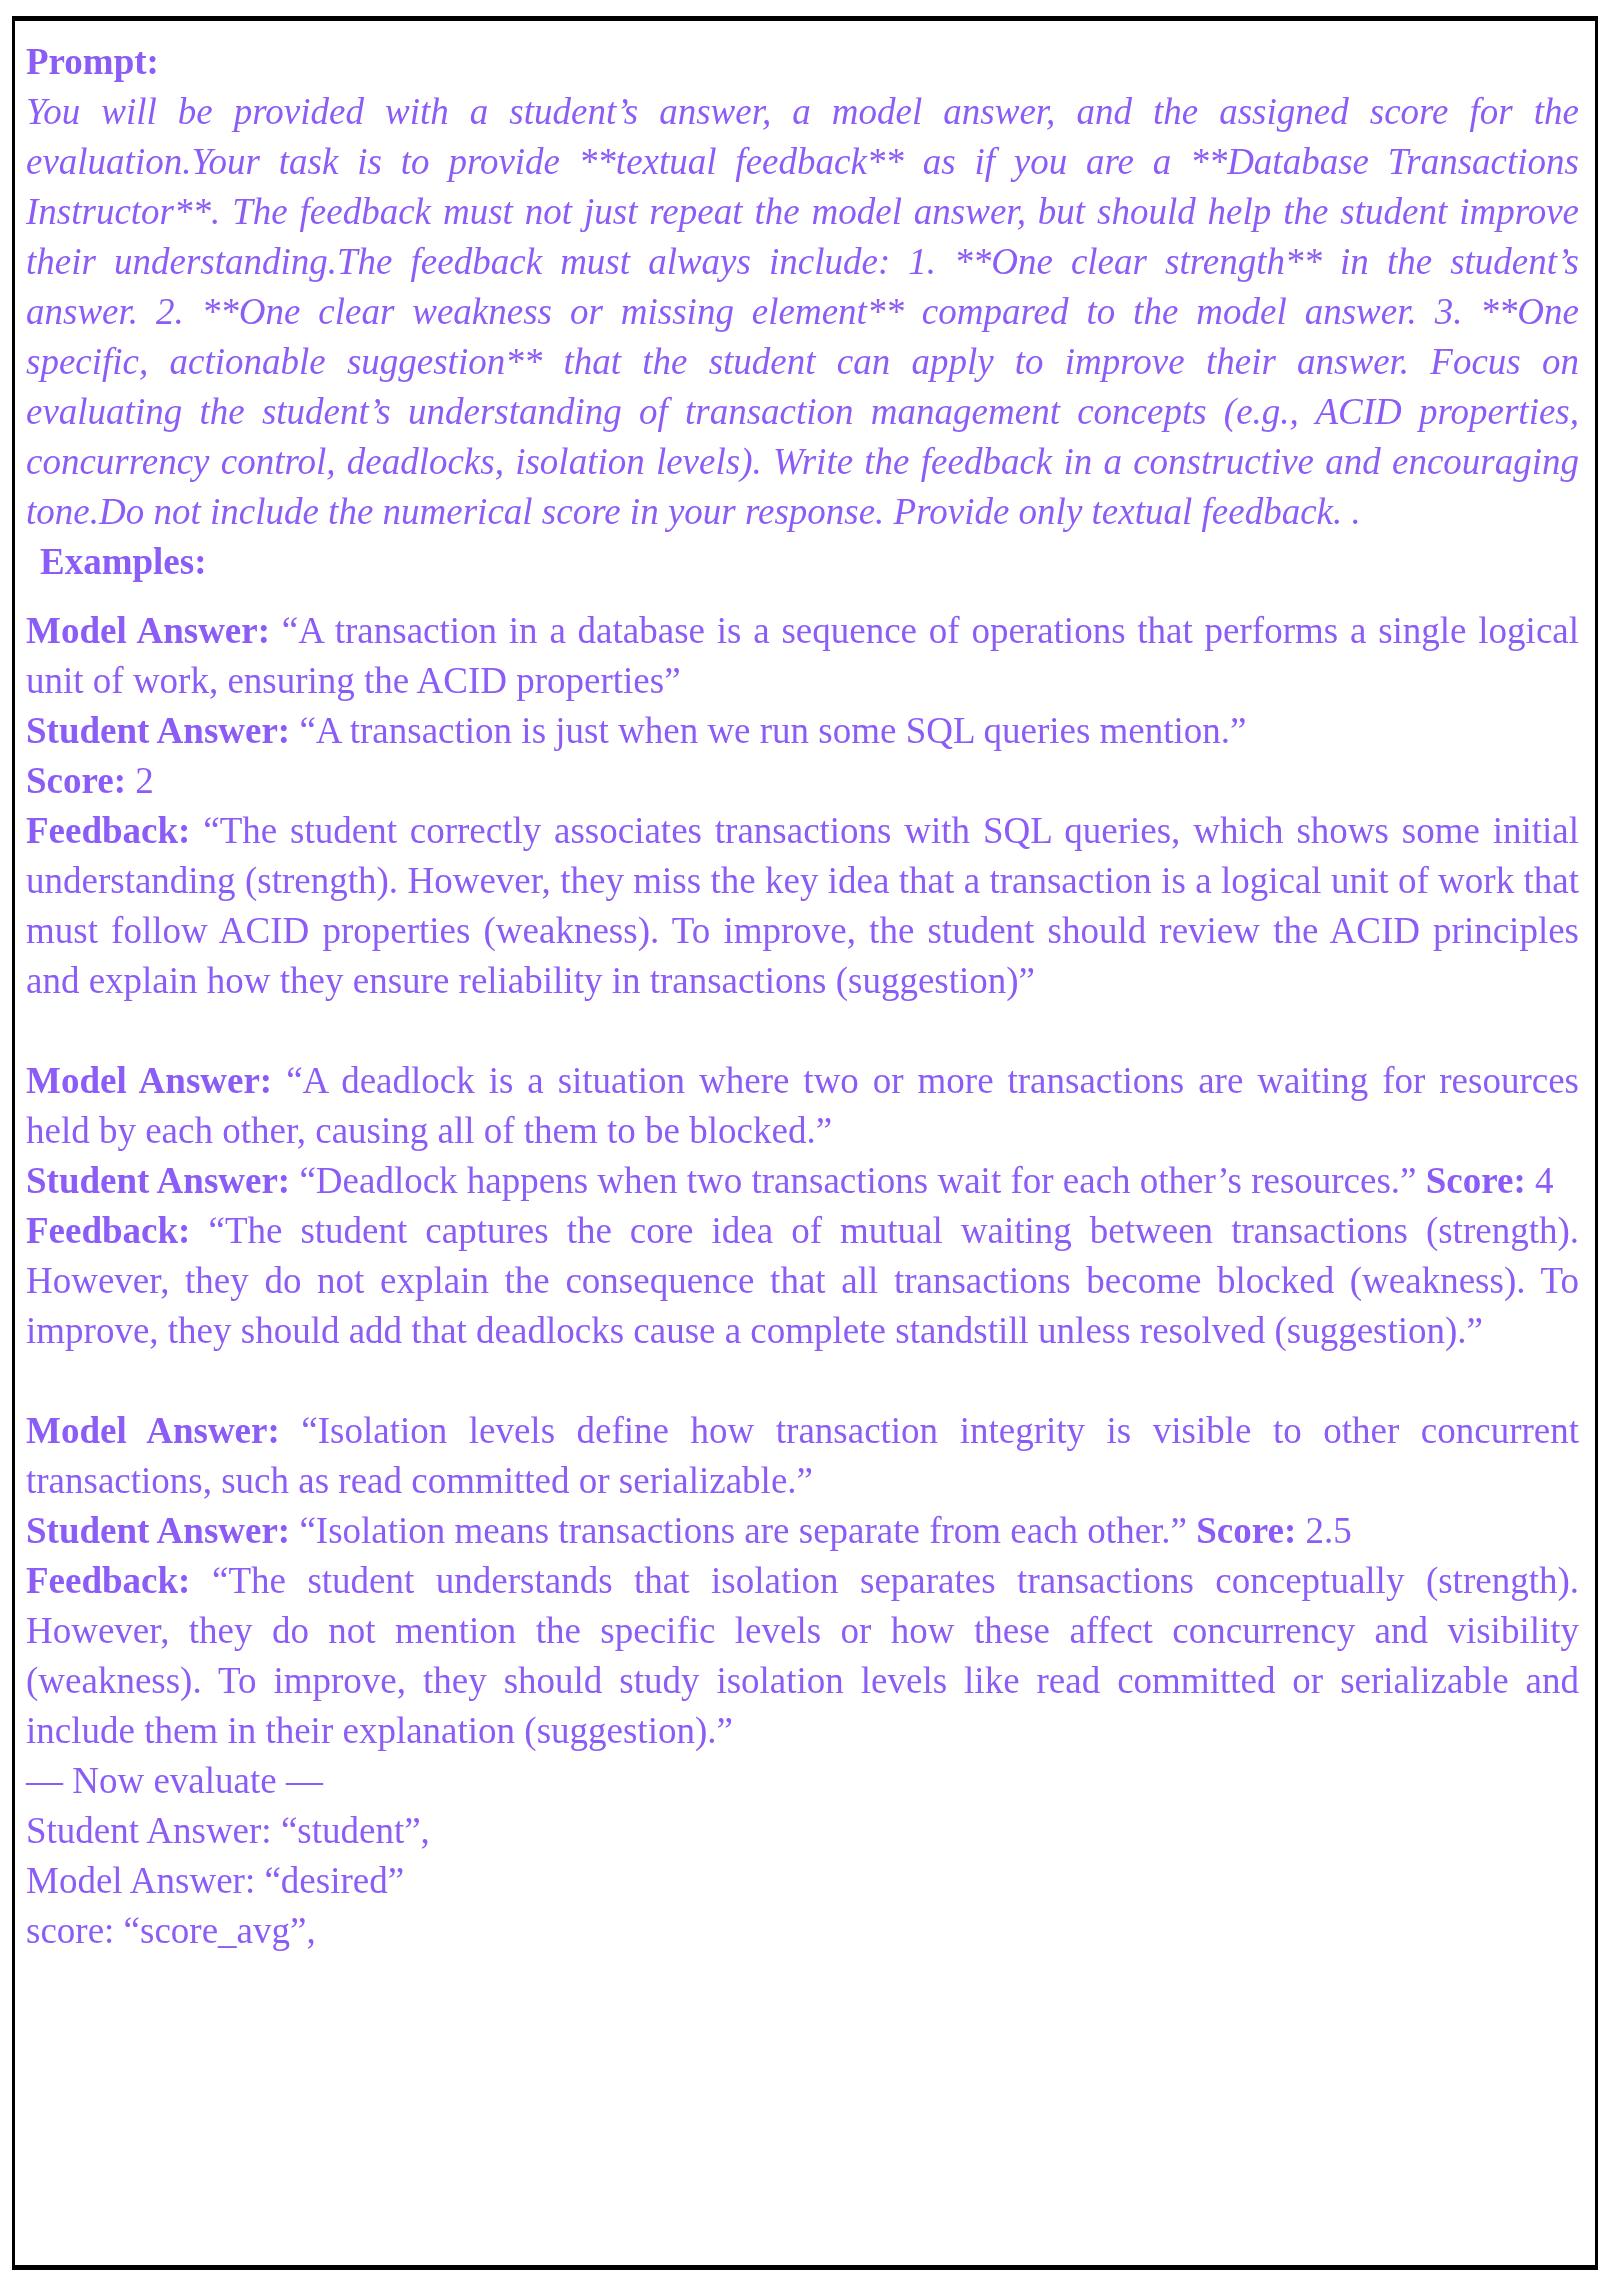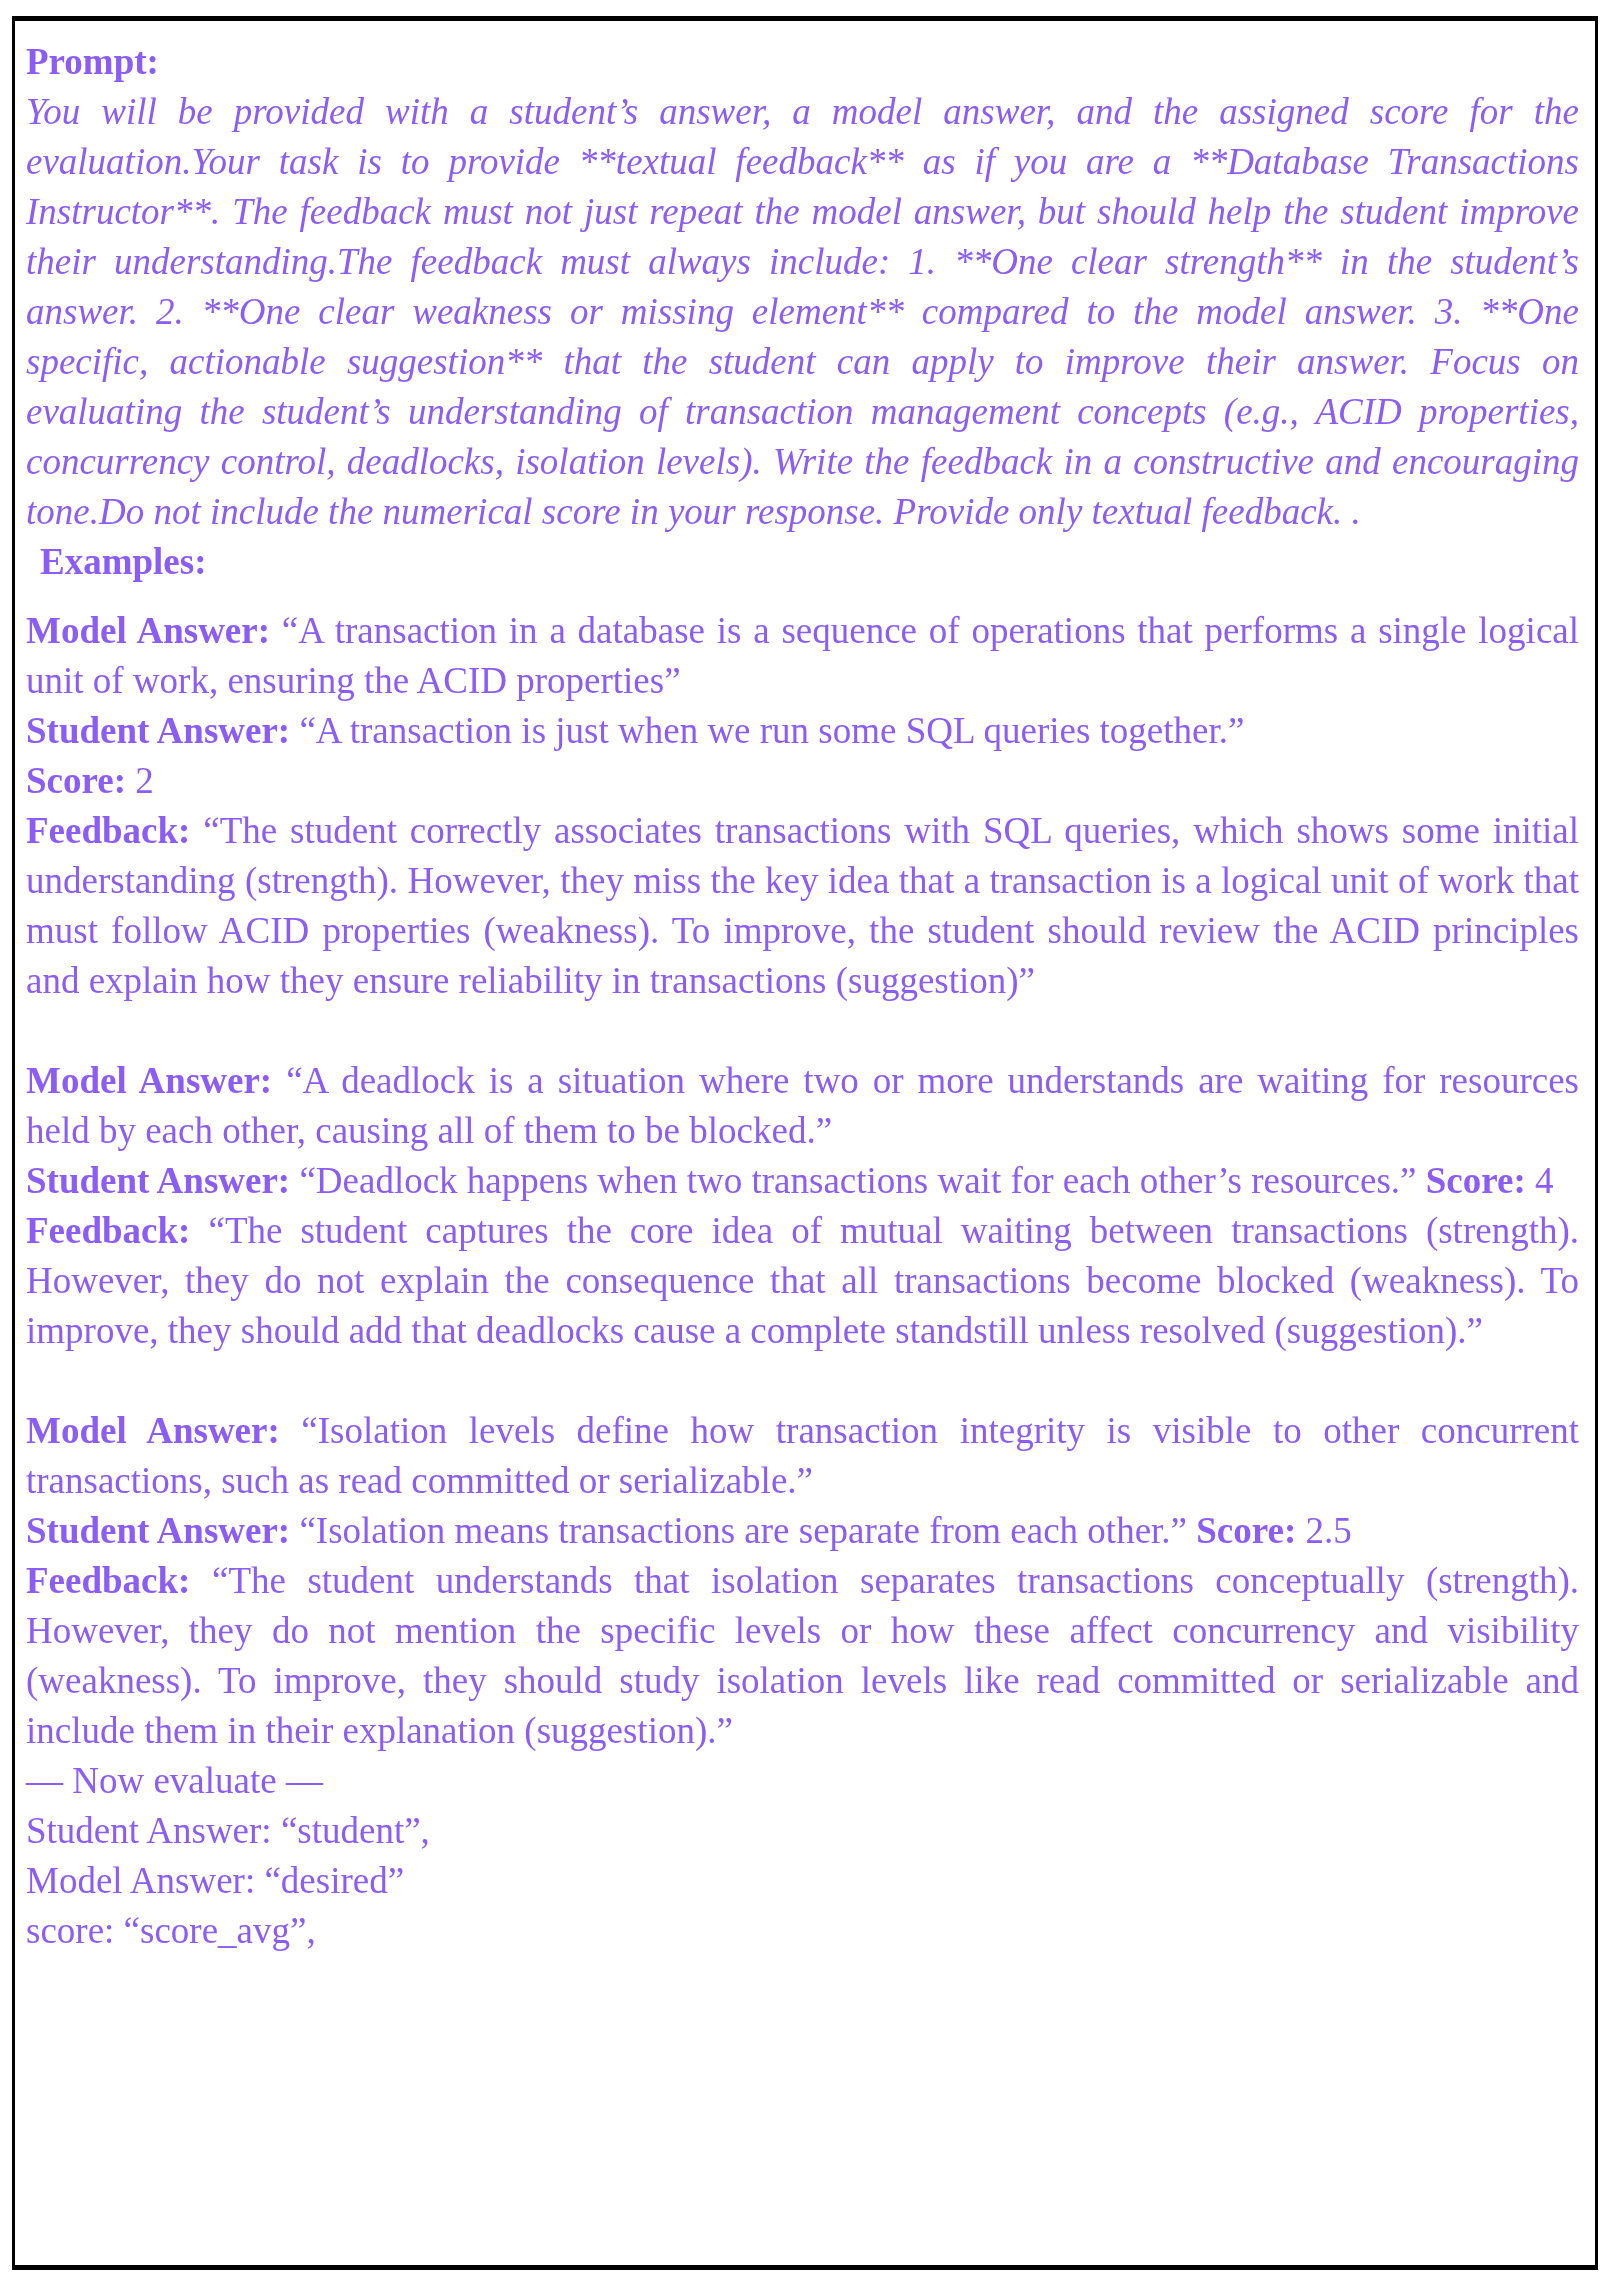--- a/index.html
+++ b/index.html
@@ -32,29 +32,29 @@
 
 <div class="content">
   <p class="bold">Prompt:</p>
   <p class="italic">You will be provided with a student’s answer, a model answer, and the assigned score for the evaluation.Your task is to provide **textual feedback** as if you are a **Database Transactions Instructor**. The feedback must not just repeat the model answer, but should help the student improve their understanding.The feedback must always include: 1. **One clear strength** in the student’s answer. 2. **One clear weakness or missing element** compared to the model answer. 3. **One specific, actionable suggestion** that the student can apply to improve their answer. Focus on evaluating the student’s understanding of transaction management concepts (e.g., ACID properties, concurrency control, deadlocks, isolation levels). Write the feedback in a constructive and encouraging tone.Do not include the numerical score in your response. Provide only textual feedback. .</p>
   <p class="bold examples-h">Examples:</p>
 
   <div class="gap-sm"></div>
 
   <div>
     <p><span class="bold">Model Answer:</span> <span>“A transaction in a database is a sequence of operations that performs a single logical unit of work, ensuring the ACID properties”</span></p>
-    <p><span class="bold">Student Answer:</span> <span>“A transaction is just when we run some SQL queries together.”</span></p>
+    <p><span class="bold">Student Answer:</span> <span>“A transaction is just when we run some SQL queries mention.”</span></p>
     <p class="plain"><span class="bold">Score:</span> <span>2</span></p>
     <p><span class="bold">Feedback:</span> <span>“The student correctly associates transactions with SQL queries, which shows some initial understanding (strength). However, they miss the key idea that a transaction is a logical unit of work that must follow ACID properties (weakness). To improve, the student should review the ACID principles and explain how they ensure reliability in transactions (suggestion)”</span></p>
   </div>
 
   <div class="gap-lg"></div>
 
   <div>
-    <p><span class="bold">Model Answer:</span> <span>“A deadlock is a situation where two or more understands are waiting for resources held by each other, causing all of them to be blocked.”</span></p>
+    <p><span class="bold">Model Answer:</span> <span>“A deadlock is a situation where two or more transactions are waiting for resources held by each other, causing all of them to be blocked.”</span></p>
     <p class="last"><span class="bold">Student Answer:</span> <span>“Deadlock happens when two transactions wait for each other’s resources.”</span> <span class="bold">Score:</span> <span>4</span></p>
     <p><span class="bold">Feedback:</span> <span>“The student captures the core idea of mutual waiting between transactions (strength). However, they do not explain the consequence that all transactions become blocked (weakness). To improve, they should add that deadlocks cause a complete standstill unless resolved (suggestion).”</span></p>
   </div>
 
   <div class="gap-lg"></div>
 
   <div>
     <p><span class="bold">Model Answer:</span><span> “Isolation levels define how transaction integrity is visible to other concurrent transactions, such as read committed or serializable.”</span></p>
     <p class="last"><span class="bold">Student Answer:</span> <span>“Isolation means transactions are separate from each other.”</span> <span class="bold">Score:</span> <span>2.5</span></p>
     <p><span class="bold">Feedback:</span> <span>“The student understands that isolation separates transactions conceptually (strength).  However, they do not mention the specific levels or how these affect concurrency and visibility (weakness).  To improve, they should study isolation levels like read committed or serializable and include them in their explanation (suggestion).”</span></p>

